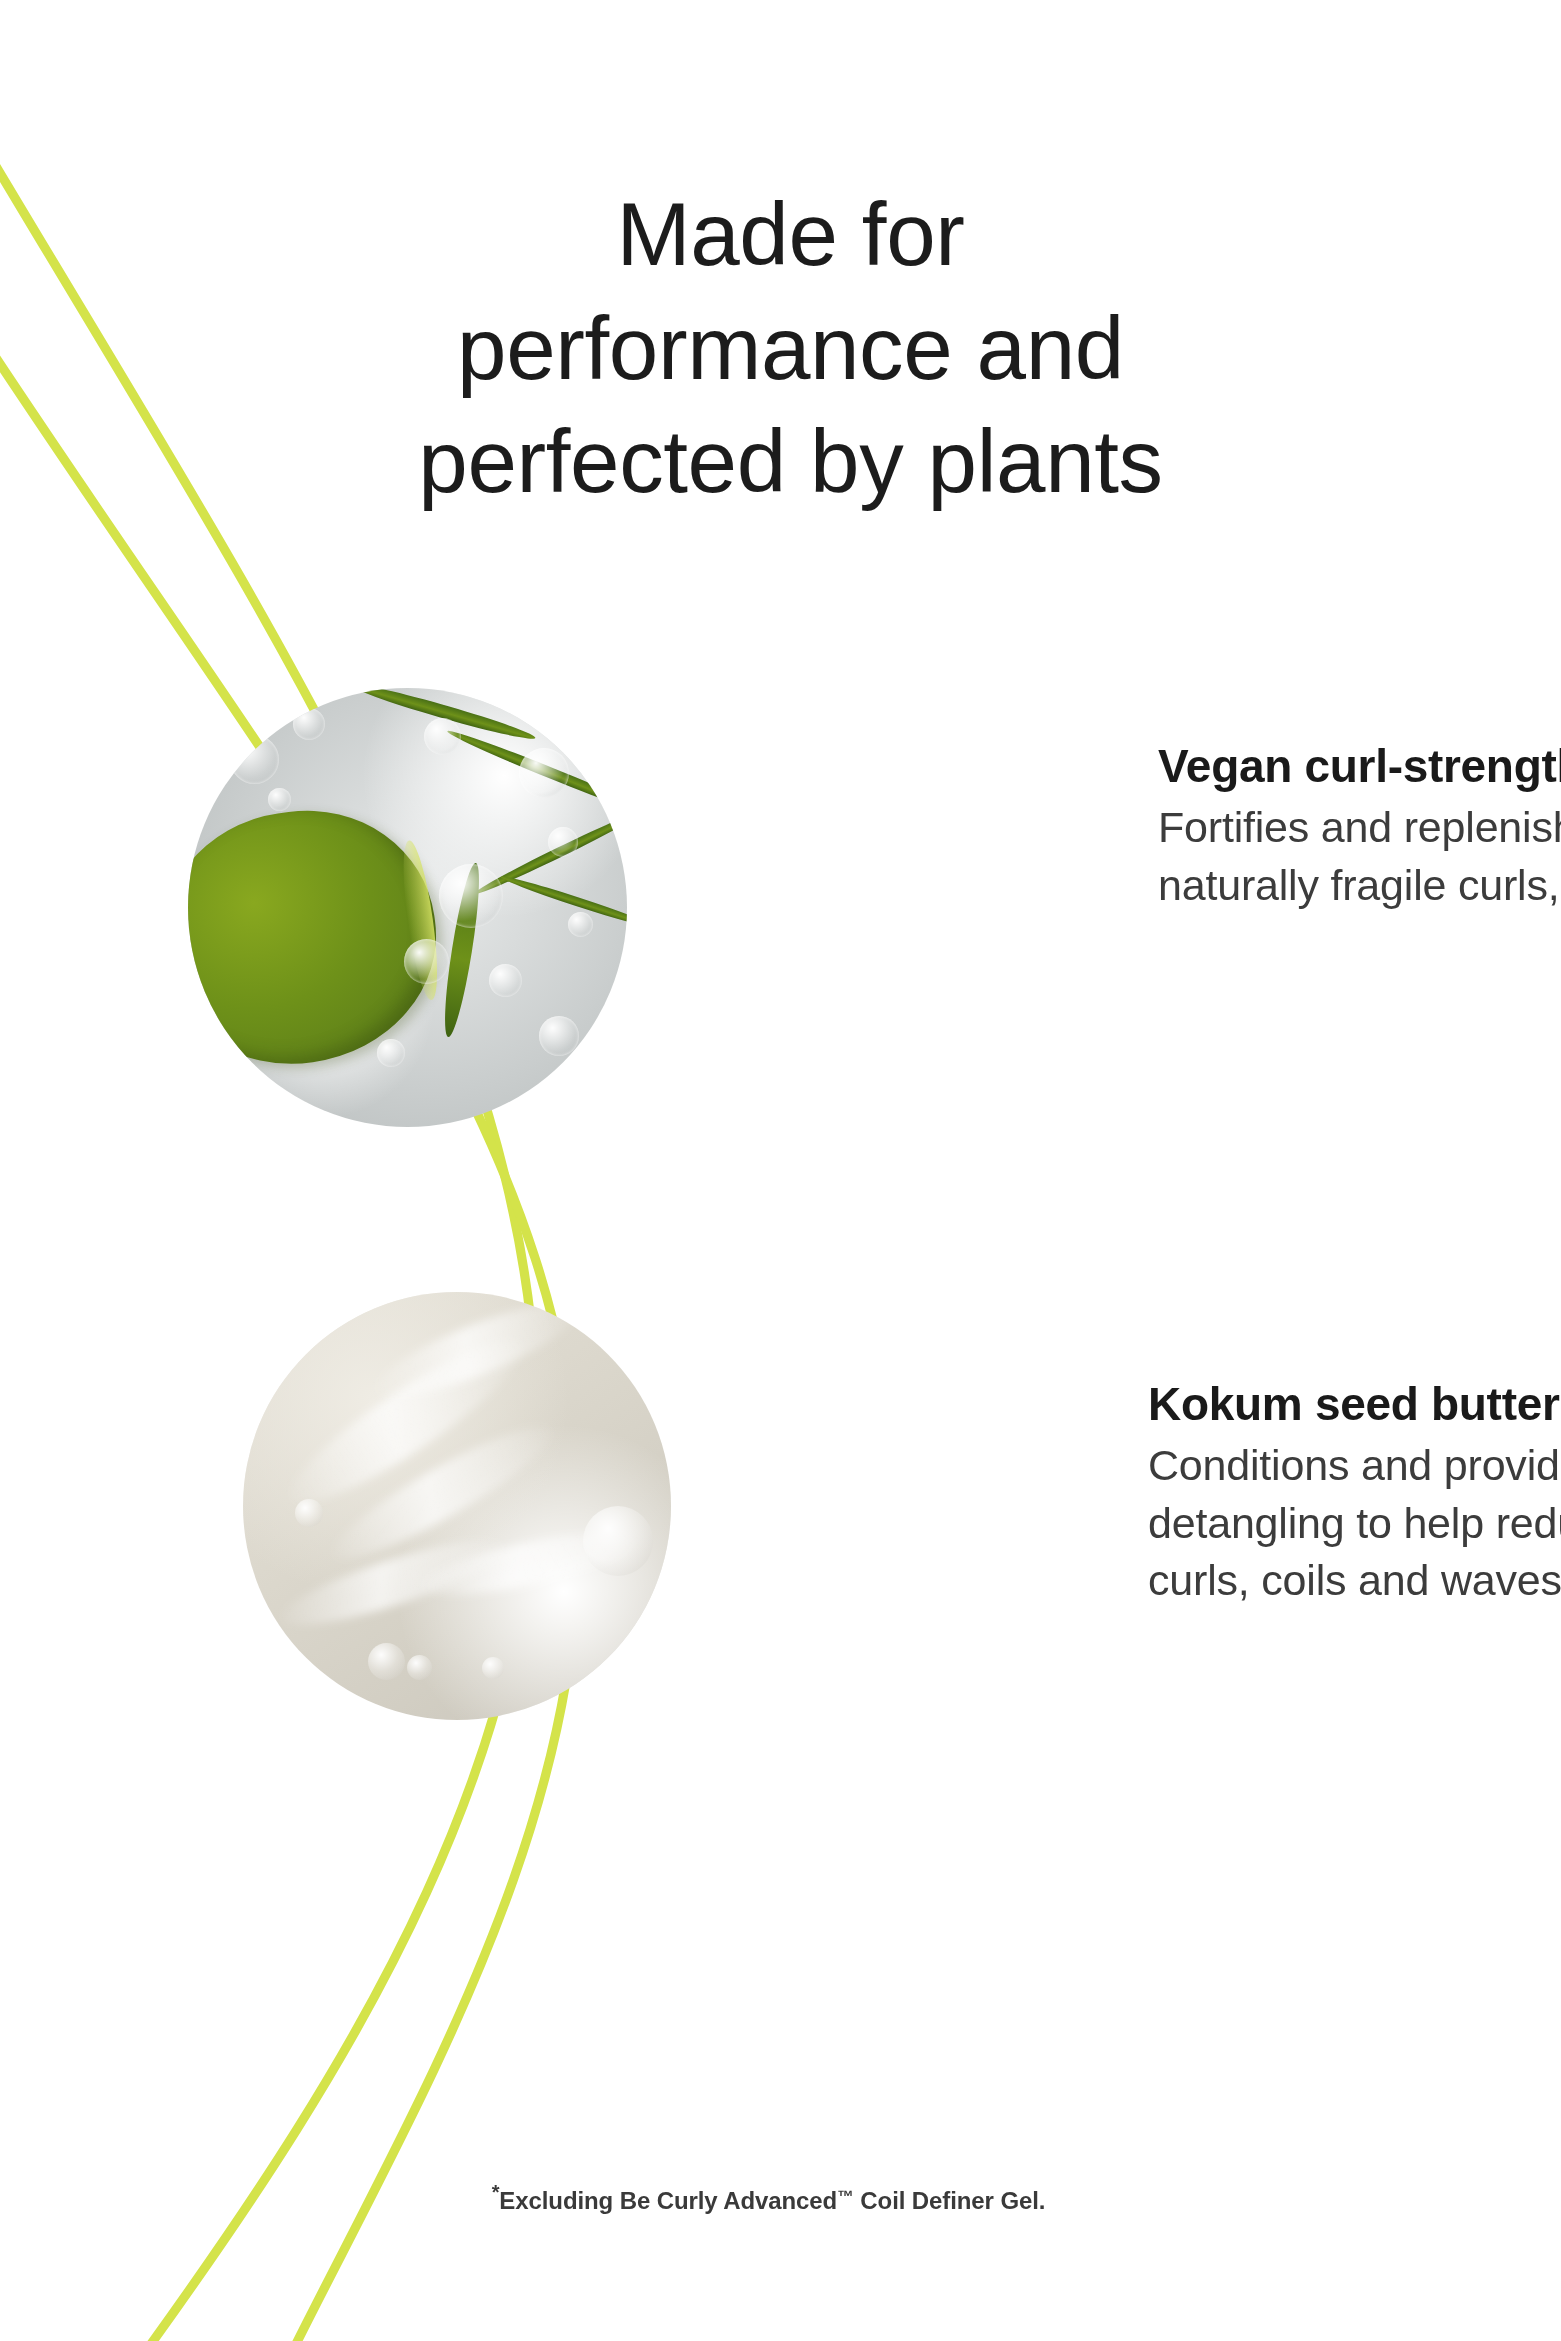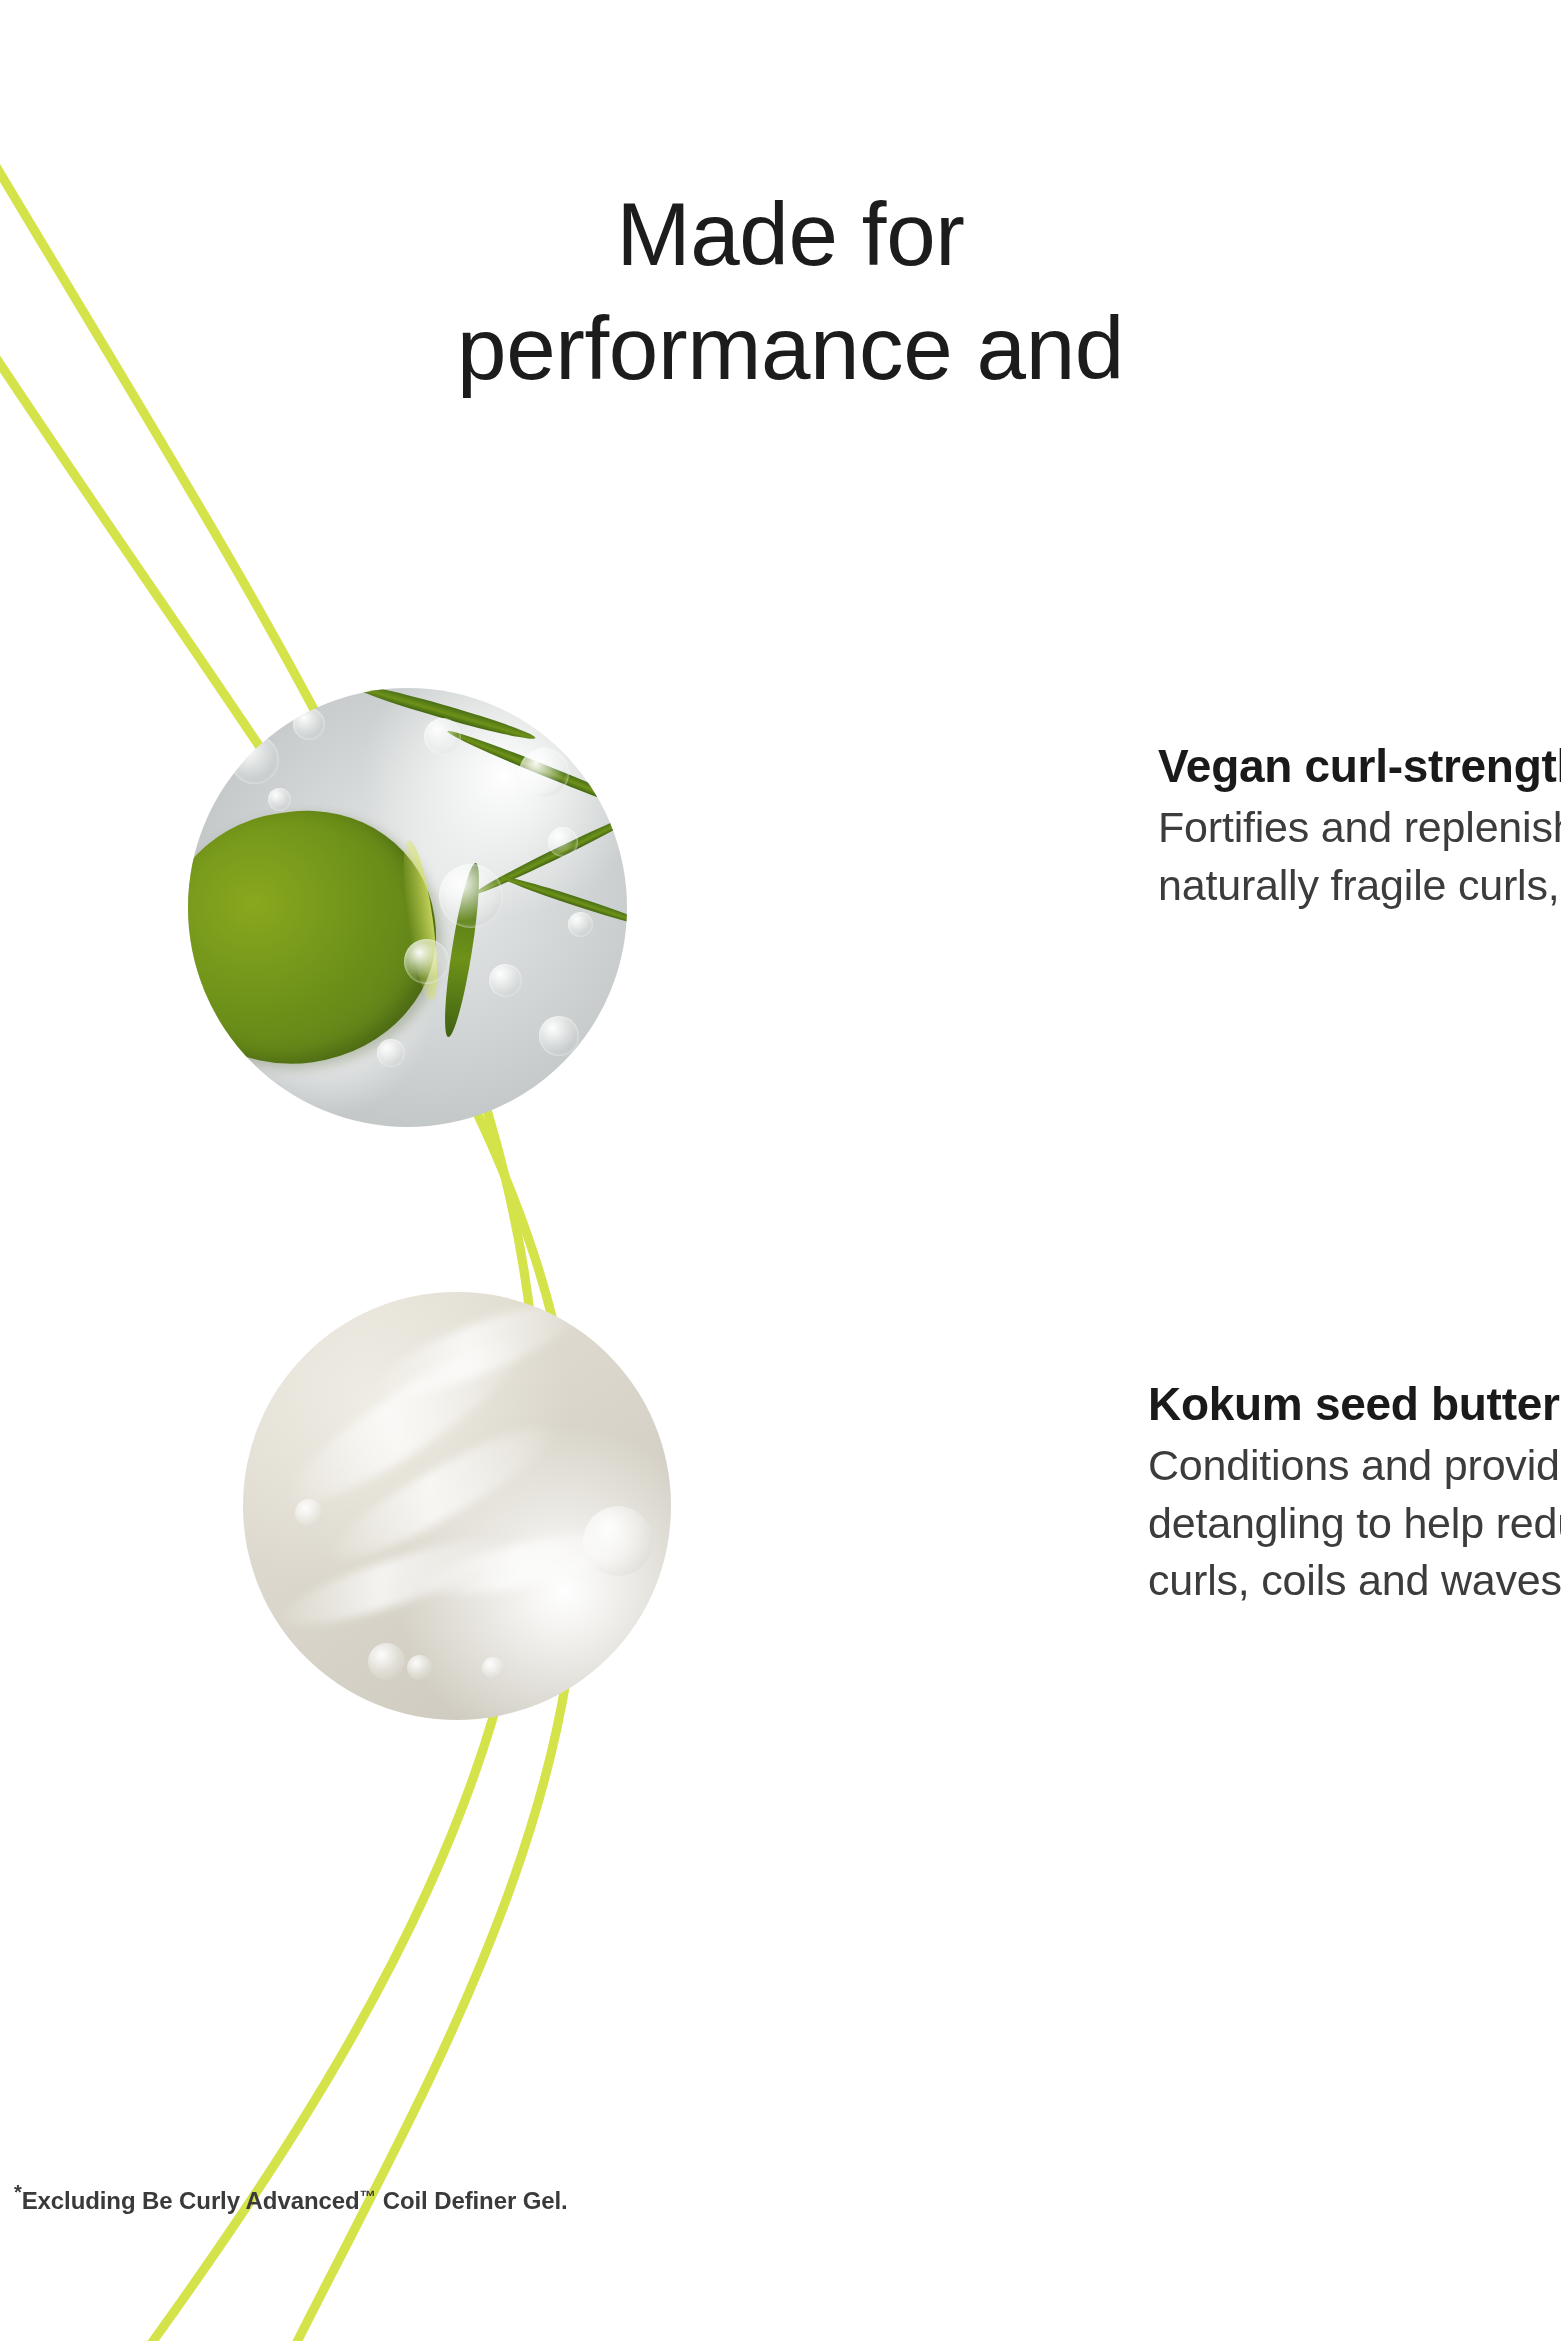--- a/index.html
+++ b/index.html
@@ -146,44 +146,44 @@
     letter-spacing: -0.2px;
   }
 
   
   .footnote {
     position: absolute;
     left: 0;
     top: 2181px;
     width: 1537px;
     z-index: 4;
-    text-align: left;
+    text-align: center;
     font-size: 24px;
     font-weight: 700;
     color: #3a3a3a;
     letter-spacing: -0.1px;
-    margin-left: 14px;
   }
   .footnote .tm { font-size: 16.7px; vertical-align: 0.45em; }
   .footnote .star { font-size: 20px; vertical-align: 0.5em; }
   .ing-desc .star-inline { font-size: 23.4px; vertical-align: 0.5em; }
 </style>
 </head>
 <body>
 
 <div class="page">
 
   <svg class="curves" viewBox="0 0 1867 2800" preserveAspectRatio="none">
     <path d="M -10 190 C 330 760 610 1180 640 1640 C 668 2080 420 2470 175 2810" fill="none" stroke="#d4e34a" stroke-width="11" stroke-linecap="round"></path>
     <path d="M -10 420 C 360 980 660 1330 690 1760 C 716 2150 510 2490 350 2810" fill="none" stroke="#d4e34a" stroke-width="11" stroke-linecap="round"></path>
   </svg>
 
   <h1 class="headline">
     <span class="hl-line">Made for</span>
     <span class="hl-line">performance and</span>
+    <span class="hl-line">perfected by plants</span>
   </h1>
 
   <div class="ingredient-row" id="row-1">
     <div class="swatch" id="swatch-1">
       <div class="gel-base"></div>
       <div class="leaf-slice"></div>
       <div class="blade" style="left:159px;top:16.7px;width:192px;height:13.4px;transform:rotate(16deg);"></div>
       <div class="blade" style="left:251px;top:80px;width:226px;height:11px;transform:rotate(22deg);"></div>
       <div class="blade" style="left:276px;top:159px;width:192px;height:10px;transform:rotate(-26deg);"></div>
       <div class="blade" style="left:264px;top:174px;width:20px;height:176px;transform:rotate(9deg);"></div>

